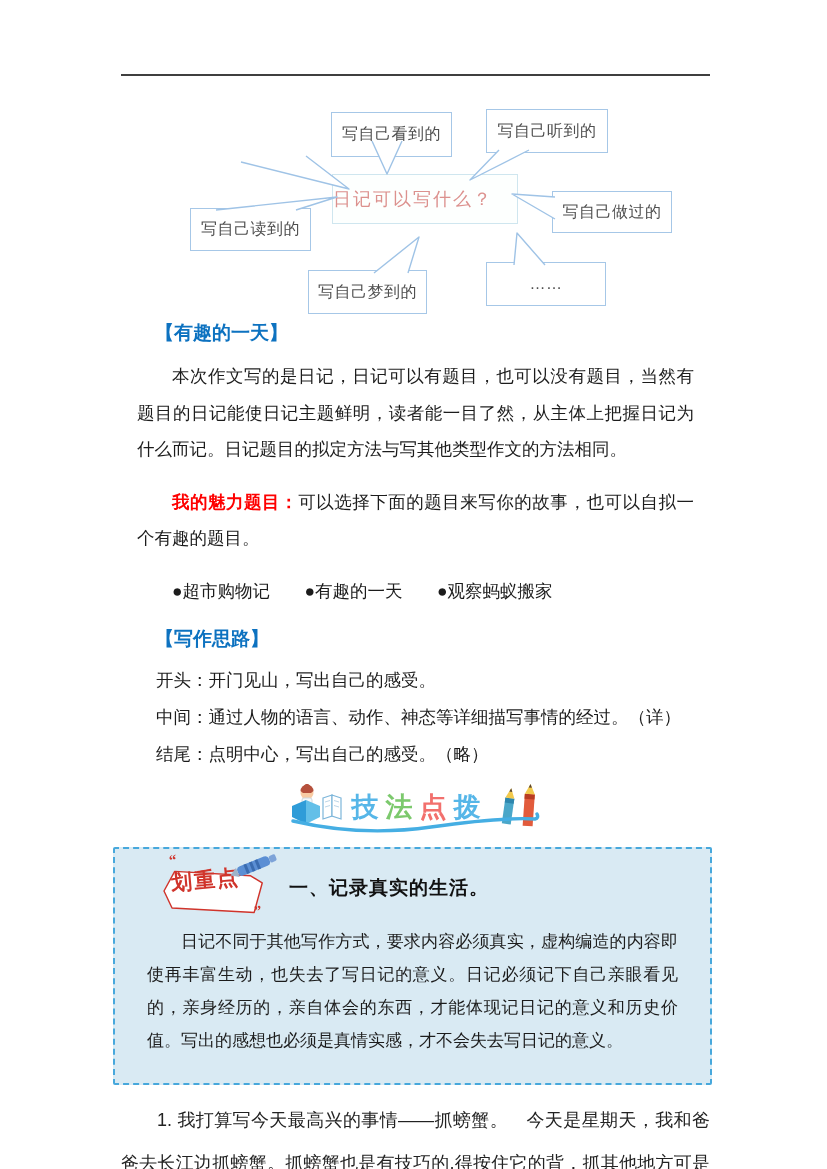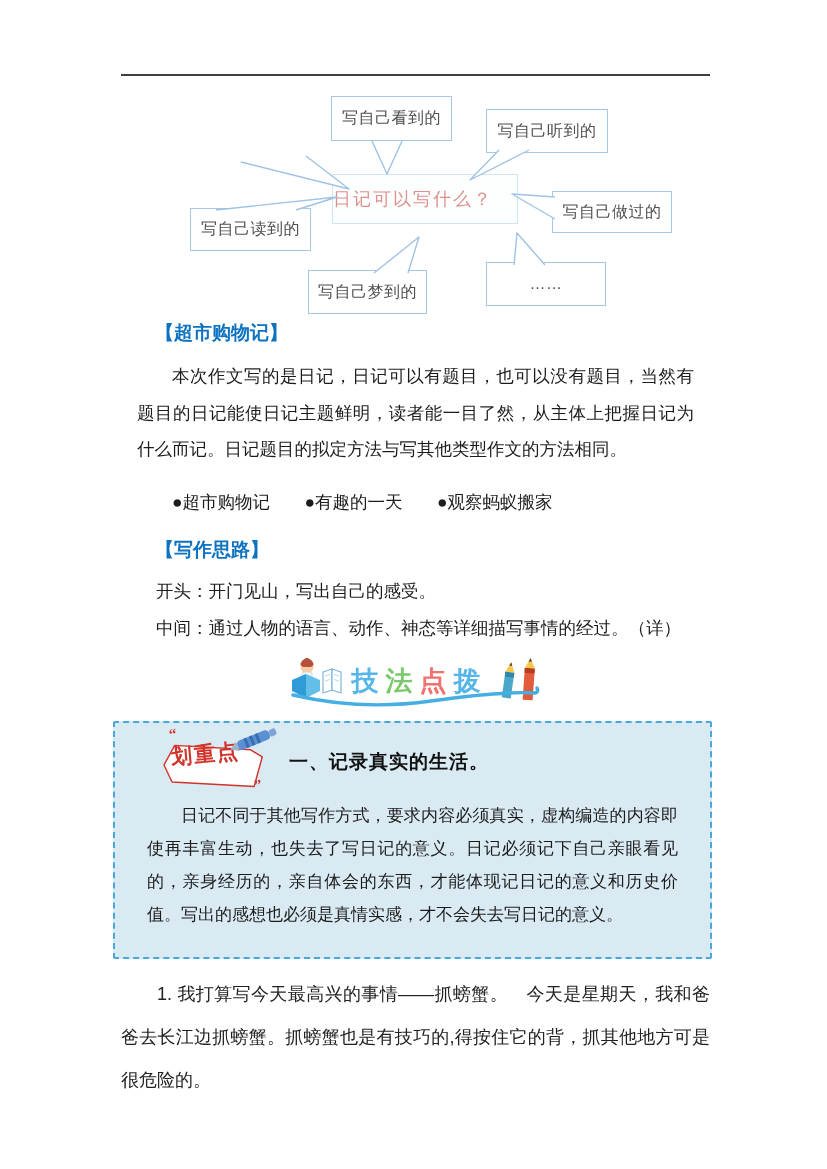--- a/index.html
+++ b/index.html
@@ -12,21 +12,21 @@
   .top-rule{margin-top:74px;height:2px;background:#3f3f3f;}
 
   
   .diagram{position:relative;height:222px;margin-top:20px;font-family:"Liberation Sans",sans-serif;}
   .bubble{
     position:absolute;background:#fff;border:1px solid #a6c7e7;
     display:flex;align-items:center;justify-content:center;
     font-size:16px;color:#4f4f4f;letter-spacing:.5px;z-index:1;box-sizing:border-box;
   }
   .b-think{left:69px;top:31px;width:122px;height:42px;}
-  .b-see{left:210px;top:0;width:121px;height:45px;text-align:right;}
+  .b-see{left:210px;top:16px;width:121px;height:45px;text-align:right;}
   .b-hear{left:365px;top:13px;width:122px;height:44px;}
   .b-do{left:431px;top:95px;width:120px;height:42px;}
   .b-read{left:69px;top:112px;width:121px;height:43px;}
   .b-dream{left:187px;top:174px;width:119px;height:44px;}
   .b-dots{left:365px;top:166px;width:120px;height:44px;}
   .center-box{
     position:absolute;left:211px;top:78px;width:184px;height:48px;
     background:#fdfffe;border:1px solid #cfe6ef;z-index:1;
     display:flex;align-items:center;justify-content:flex-start;
     font-size:18px;letter-spacing:2px;color:#dc918e;
@@ -123,34 +123,38 @@
         <path d="M120,66 L228,93 L185,60"></path>
         <path d="M378,54 L349,84 L408,54"></path>
         <path d="M434,101 L391,98 L434,123"></path>
         <path d="M95,114 L216,101 L175,114"></path>
         <path d="M253,177 L298,141 L287,177"></path>
         <path d="M393,169 L396,137 L424,169"></path>
       </g>
     </svg>
   </div>
 
-  <h3 class="sec-heading">【超市购物记】</h3>
+  <h3 class="sec-heading">【有趣的一天】</h3>
   <p class="body-par indent mt12">本次作文写的是日记，日记可以有题目，也可以没有题目，当然有题目的日记能使日记主题鲜明，读者能一目了然，从主体上把握日记为什么而记。日记题目的拟定方法与写其他类型作文的方法相同。</p>
 
+  <p class="body-par indent">
+    <span class="red-label">我的魅力题目：</span><span>可以选择下面的题目来写你的故事，也可以自拟一个有趣的题目。</span>
+  </p>
 
   <p class="body-par options">
     <span class="opt"><span>●</span><span>超市购物记</span></span>
     <span class="opt"><span>●</span><span>有趣的一天</span></span>
     <span class="opt"><span>●</span><span>观察蚂蚁搬家</span></span>
   </p>
 
   <h3 class="sec-heading">【写作思路】</h3>
   <div class="writing-block">
     <p class="plain-line">开头：开门见山，写出自己的感受。</p>
     <p class="plain-line">中间：通过人物的语言、动作、神态等详细描写事情的经过。（详）</p>
+    <p class="plain-line">结尾：点明中心，写出自己的感受。（略）</p>
   </div>
 
   <div class="banner">
     <svg width="52" height="46" viewBox="0 0 52 46">
       <circle cx="17" cy="9" r="6.5" fill="#f8cba3"></circle>
       <path d="M10.5,7 A6.5,6.5 0 0 1 23.5,7 L21,9 L13,9 Z" fill="#b5503c"></path>
       <circle cx="17" cy="2.5" r="2.6" fill="#b5503c"></circle>
       <rect x="12" y="14" width="10" height="8" rx="2" fill="#f5f8fa" stroke="#cfd8de"></rect>
       <path d="M2,22 L16,16 L16,40 L2,33 Z" fill="#2f9cd8"></path>
       <path d="M30,22 L16,16 L16,40 L30,33 Z" fill="#63bfe8"></path>

